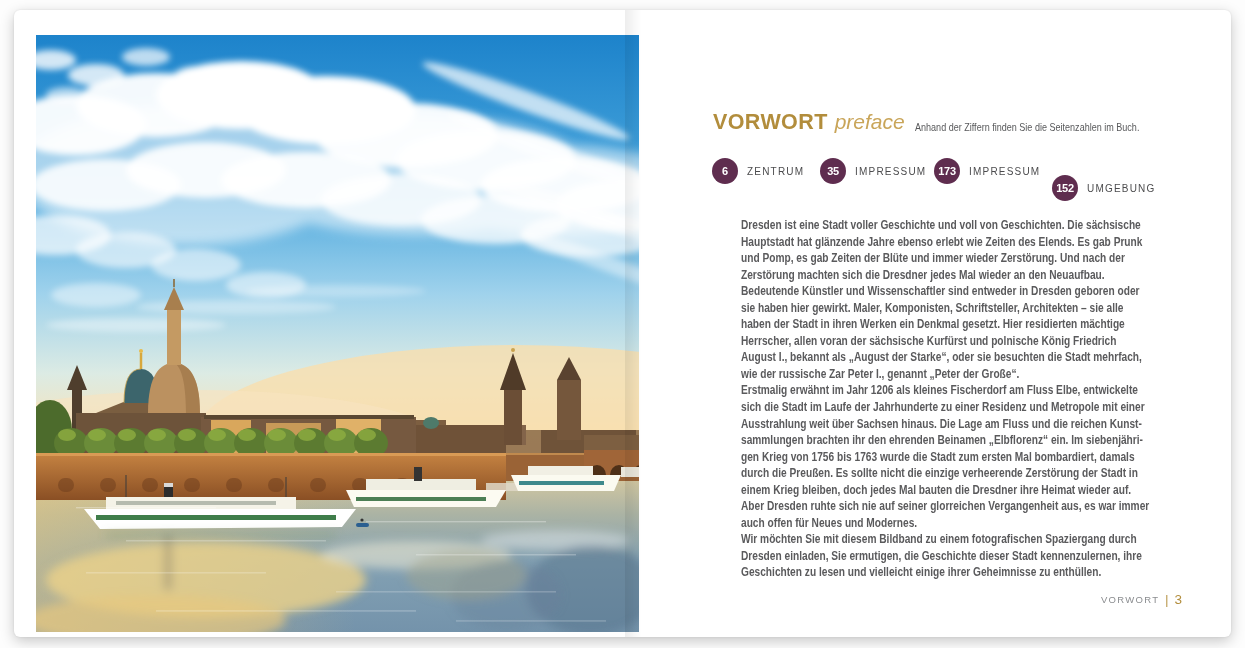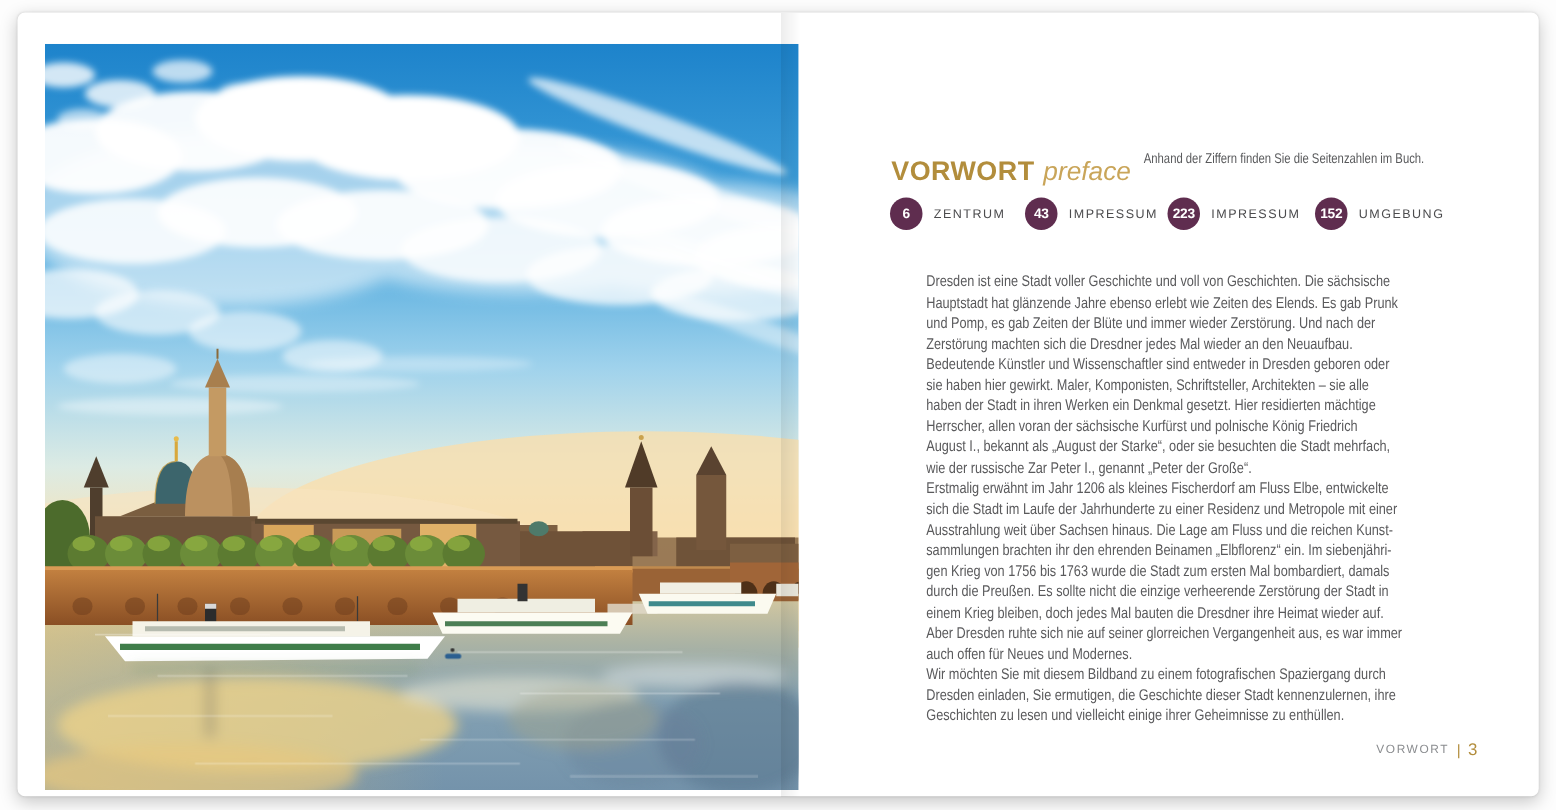--- a/index.html
+++ b/index.html
@@ -17,37 +17,37 @@
   .photo{
     position:absolute;left:22px;top:25px;width:603px;height:597px;overflow:hidden;
   }
   .photo svg{display:block;width:603px;height:597px;}
   .gutter{
     position:absolute;left:625px;top:10px;width:16px;height:627px;
     background:linear-gradient(to right, rgba(0,0,0,.07), rgba(0,0,0,0));
     pointer-events:none;
   }
   
-  .title{position:absolute;left:699px;top:115px;white-space:nowrap;}
+  .title{position:absolute;left:699px;top:100px;white-space:nowrap;}
   .title .t1{font-size:21.5px;font-weight:800;letter-spacing:.4px;color:#b28d3c;}
   .title .t2{font-size:21px;font-style:italic;color:#c9a559;margin-left:7px;}
   .hint{
     position:absolute;left:901px;top:111px;font-size:11.3px;color:#58595b;
     white-space:nowrap;transform:scaleX(.80);transform-origin:0 0;
   }
   .chip{position:absolute;top:148px;display:flex;align-items:center;gap:9px;cursor:pointer;}
   .chip-num{
     width:26px;height:26px;border-radius:50%;background:#5f2d4f;color:#ffffff;
     font-weight:bold;font-size:11px;display:flex;align-items:center;justify-content:center;
     letter-spacing:-.3px;
   }
   .chip-label{font-size:10px;letter-spacing:1.2px;color:#4c4c4e;}
-  .chip0{left:698px;} .chip1{left:806px;} .chip2{left:920px;} .chip3{left:1038px;}
+  .chip0{left:698px;} .chip1{left:806px;} .chip2{left:920px;} .chip3{left:1038px;margin-top:17px;}
   .bodytext{
-    position:absolute;left:727px;top:207px;font-size:12.4px;line-height:16.55px;color:#5a5a5c;
+    position:absolute;left:727px;top:207px;font-size:12.4px;line-height:16.55px;color:#5a5a5c;font-weight:bold;
   }
   .bodytext .line{white-space:nowrap;transform:scaleX(.82);transform-origin:0 0;}
   .footer{
     position:absolute;right:49px;top:582px;display:flex;align-items:center;gap:6px;
   }
   .footer .sec{font-size:9.5px;letter-spacing:1.3px;color:#8a8c8f;}
   .footer .div{font-size:12px;color:#b28d3c;font-weight:400;}
   .footer .num{font-size:13.5px;color:#b28d3c;}
 </style>
 </head>
@@ -288,25 +288,25 @@
     <span class="t1">VORWORT</span><span class="t2">preface</span>
   </div>
 
   <div class="hint">Anhand der Ziffern finden Sie die Seitenzahlen im Buch.</div>
 
   <div class="chip chip0">
     <span class="chip-num">6</span>
     <span class="chip-label">ZENTRUM</span>
   </div>
   <div class="chip chip1">
-    <span class="chip-num">43</span>
+    <span class="chip-num">35</span>
     <span class="chip-label">IMPRESSUM</span>
   </div>
   <div class="chip chip2">
-    <span class="chip-num">223</span>
+    <span class="chip-num">173</span>
     <span class="chip-label">IMPRESSUM</span>
   </div>
   <div class="chip chip3">
     <span class="chip-num">152</span>
     <span class="chip-label">UMGEBUNG</span>
   </div>
 
   <div class="bodytext">
     <div class="line">Dresden ist eine Stadt voller Geschichte und voll von Geschichten. Die sächsische</div>
     <div class="line">Hauptstadt hat glänzende Jahre ebenso erlebt wie Zeiten des Elends. Es gab Prunk</div>

